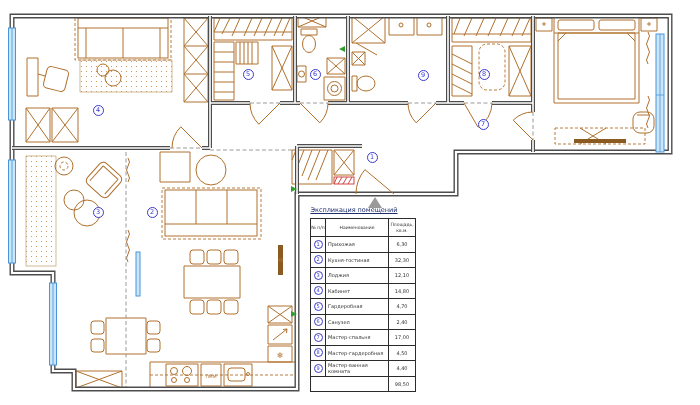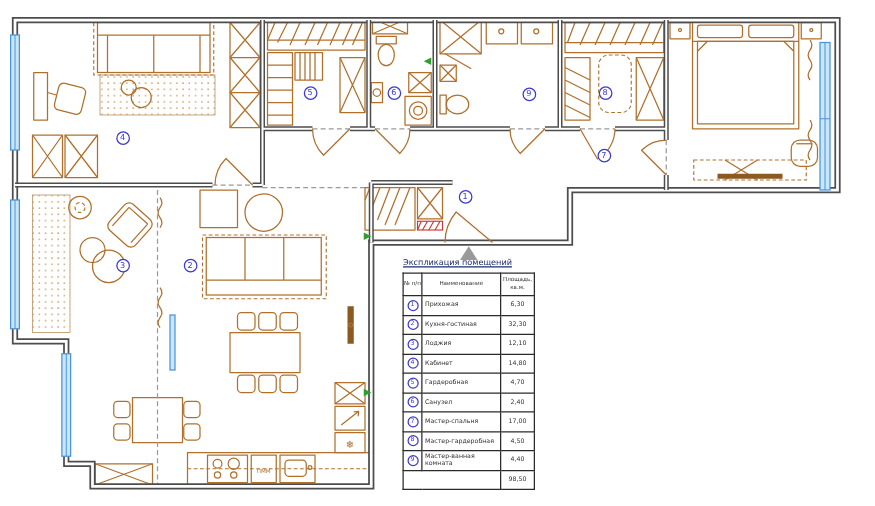--- a/index.html
+++ b/index.html
@@ -23,21 +23,21 @@
   .grn{fill:#2f9e2f;}
   .dk{fill:#8a5a20;}
   .ftext{font-family:"DejaVu Sans",sans-serif;fill:#b0702c;}
 
   
   .marker{position:absolute;width:11px;height:11px;box-sizing:border-box;
     border:1px solid #3a3ad0;border-radius:50%;color:#3a3ad0;background:#fff;
     font-size:6.5px;line-height:9.5px;text-align:center;}
 
   
-  .spec{position:absolute;left:322px;top:206px;width:88px;}
+  .spec{position:absolute;left:310px;top:206px;width:88px;}
   .spec-title{font-size:6.5px;color:#1d2d6e;text-align:center;
     text-decoration:underline;margin:0 0 4px 0;}
   .spec table{border-collapse:collapse;width:104px;table-layout:fixed;}
   .spec th,.spec td{border:1px solid #2b2b2b;color:#333;padding:0;
     text-align:center;font-weight:normal;overflow:hidden;}
   .spec th{font-size:4.5px;height:17px;line-height:1.2;}
   .spec td{font-size:5px;height:14.5px;}
   .col-num{width:14px;}
   .col-name{width:62px;}
   .col-area{width:26px;}

